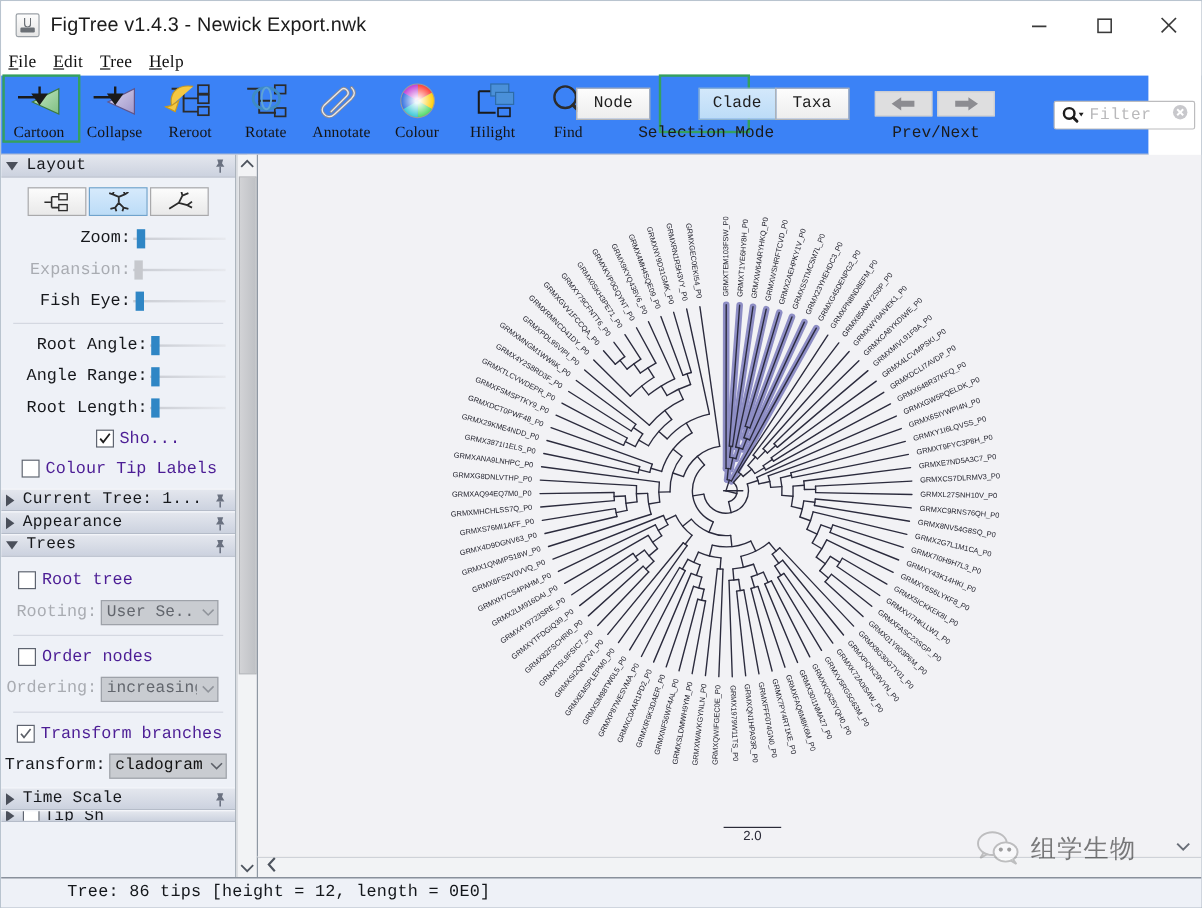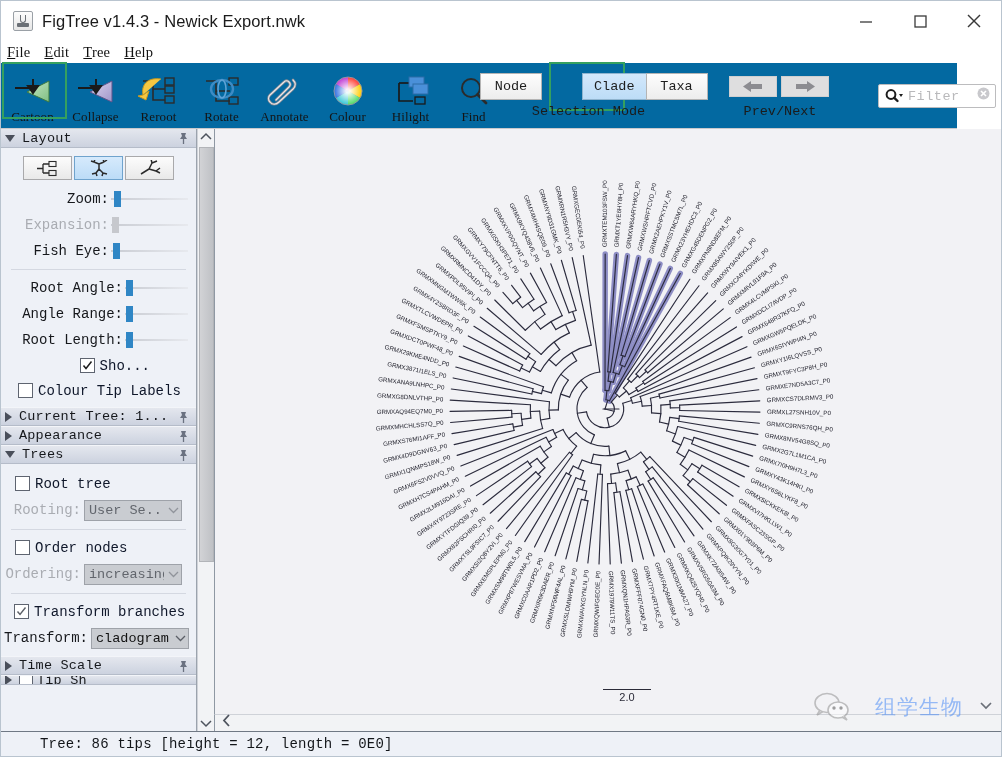--- a/index.html
+++ b/index.html
@@ -31,22 +31,22 @@
 
   
   .menubar{position:absolute;left:0;top:40px;width:1000px;height:22px;
     background:#fff;display:flex;align-items:center;padding-left:6px;box-sizing:border-box;}
   .menu-item{font-size:14.5px;color:#111;margin-right:14px;letter-spacing:.2px;
     font-family:"Liberation Serif","DejaVu Serif",serif;}
   .menu-item .mn{text-decoration:underline;}
 
   
   .toolbar{position:absolute;left:0;top:62px;width:956px;height:66px;
-    background:#0369a1;border-bottom:1px solid #c9c9cc;box-sizing:border-box;
-    display:flex;align-items:flex-end;}
+    background:#3b82f6;border-bottom:1px solid #c9c9cc;box-sizing:border-box;
+    display:flex;align-items:flex-start;}
   .tbtn{width:63px;height:58px;display:flex;flex-direction:column;align-items:center;
     justify-content:flex-start;padding-top:4px;box-sizing:border-box;position:relative;}
   .tbtn .ic{height:34px;display:flex;align-items:center;justify-content:center;}
   .tbtn .lb{font-size:13px;color:#141414;margin-top:1px;white-space:nowrap;
      font-family:"Liberation Serif","DejaVu Serif",serif;letter-spacing:.1px;}
   .greenbox{position:absolute;border:2.5px solid #35a05f;box-sizing:border-box;
     pointer-events:none;}
 
   
   .selgroup{position:absolute;left:480px;top:72px;display:flex;}
@@ -103,21 +103,21 @@
   .slider .thumb{position:absolute;top:0;width:7px;height:16px;background:#2f86c5;}
   .slider .thumb.dim{background:#c6c8cd;}
 
   .divider{height:1px;background:#d4d8e1;margin:5px 10px 5px 10px;}
 
   .chkrow{display:flex;align-items:center;height:25px;padding-left:14px;}
   .chkrow.right{justify-content:flex-end;padding-right:46px;}
   .chk{width:15px;height:15px;border:1px solid #5e6470;background:#fff;
     display:inline-flex;align-items:center;justify-content:center;
     box-sizing:border-box;margin-right:5px;flex:none;}
-  .chklabel{font-size:14px;color:#0f172a;white-space:nowrap;}
+  .chklabel{font-size:14px;color:#4c1d95;white-space:nowrap;}
 
   .selrow{display:flex;align-items:center;height:28px;padding-right:8px;}
   .selrow .lbl{font-size:14px;white-espace:nowrap;text-align:right;white-space:nowrap;}
   .combo{height:21px;border:1px solid #9ea2a9;background:#c9ccd1;
     display:flex;align-items:center;padding:0 2px 0 4px;box-sizing:border-box;
     margin-left:3px;min-width:98px;}
   .combo .cv{font-size:13.5px;color:#3b3f46;white-space:nowrap;overflow:hidden;}
   .combo .cv.dim{color:#62666d;}
   .combo .cv.strong{color:#111;}
   .combo .cav{margin-left:auto;padding-left:4px;}
@@ -141,29 +141,29 @@
   
   .tp-hscroll{position:absolute;left:213px;top:713px;right:0;height:17px;
     background:#f2f3f5;border-top:1px solid #cfd2d8;border-left:1px solid #8f98a3;
     box-sizing:border-box;display:flex;align-items:center;}
   .tp-vsplit{position:absolute;left:205px;top:128px;width:8px;height:602px;background:#eef1f7;}
 
   
   .watermark{position:absolute;left:812px;top:690px;display:flex;align-items:center;
     opacity:.5;}
   .wm-text{font-family:"DejaVu Sans","Liberation Sans",sans-serif;font-size:21px;
-    color:#3b82f6;margin-left:22px;letter-spacing:1px;}
+    color:#000000;margin-left:6px;letter-spacing:1px;}
 
   .wm-caret{position:absolute;right:8px;top:698px;}
 
   
   .statusbar{position:absolute;left:0;bottom:0;width:1000px;height:25px;
     background:#eef1f7;border-top:1px solid #6f7884;display:flex;align-items:center;
     box-sizing:border-box;}
-  .status-text{font-size:14px;color:#13161a;margin-left:39px;letter-spacing:.2px;}
+  .status-text{font-size:14px;color:#13161a;margin-left:55px;letter-spacing:.2px;}
 
   .tiplabel{font-family:"Liberation Sans","DejaVu Sans",sans-serif;fill:#23232e;}
 </style>
 </head>
 <body>
 
 <div id="app">
 
   <div class="titlebar">
     <div class="title-ico"></div>

